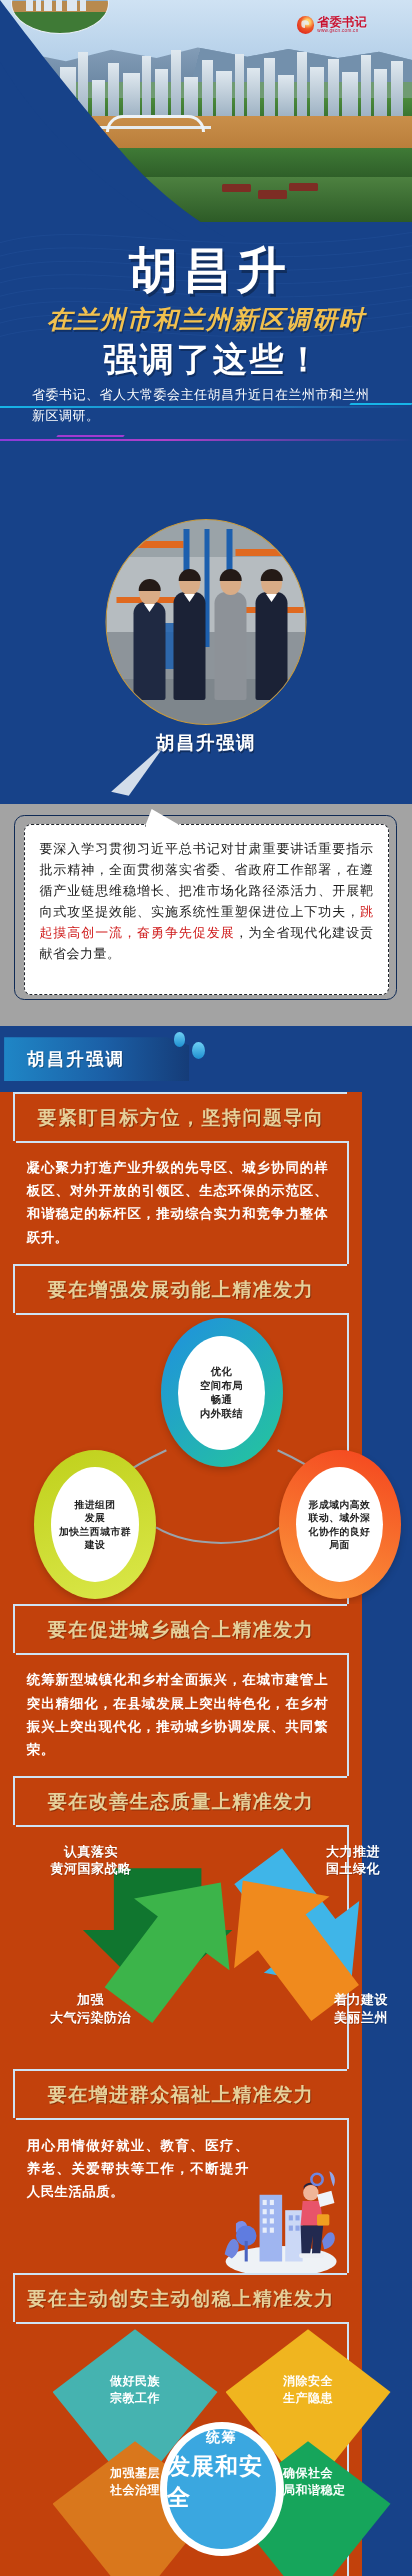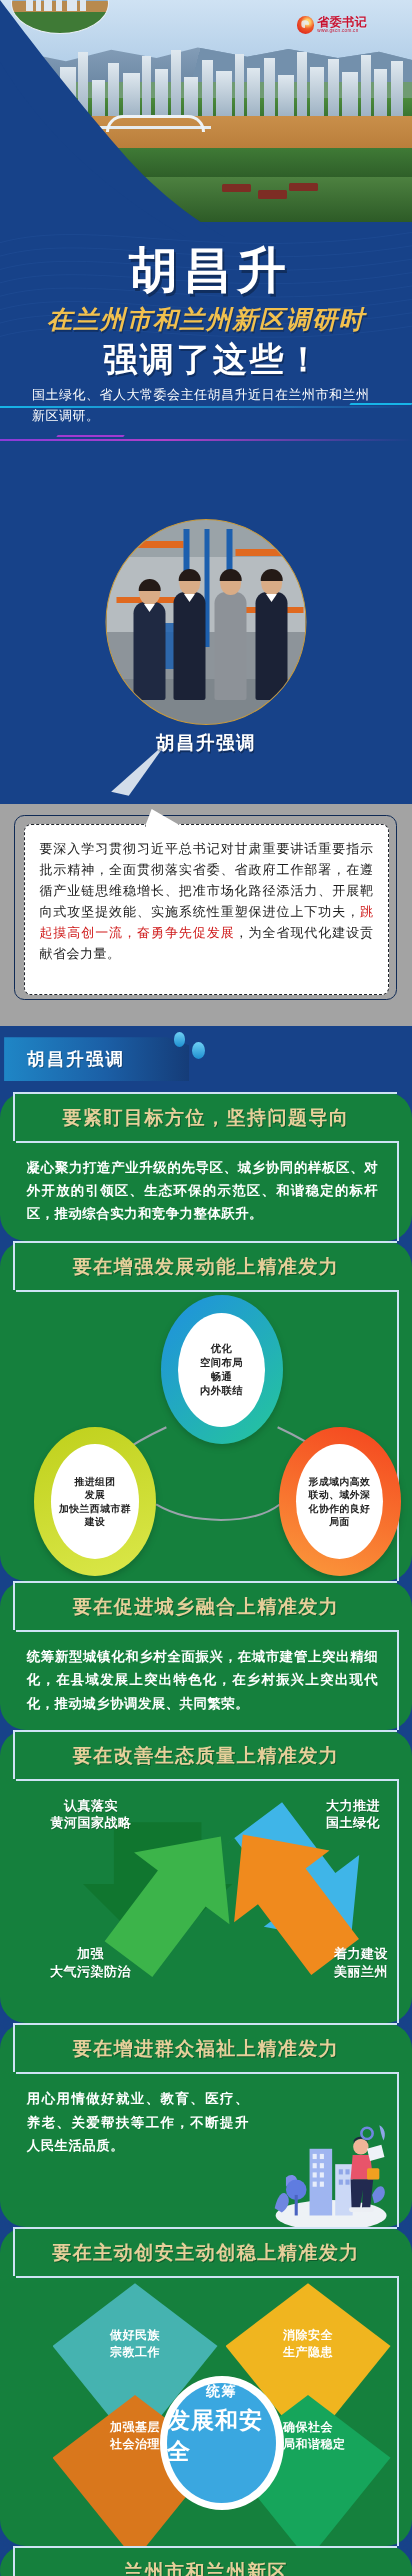--- a/index.html
+++ b/index.html
@@ -171,21 +171,21 @@
     font-size:17.5px; font-weight:bold; color:#ffffff; letter-spacing:2.1px;
     text-shadow:1px 1px 0 rgba(0,0,0,.25);
     font-family:"DejaVu Sans","Liberation Sans",sans-serif;
   }
   .bub1 { position:absolute; left:174px; top:6.2px; width:11.3px; height:14.4px; border-radius:50%;
     background:linear-gradient(#6fd0f5,#1d8fd0); }
   .bub2 { position:absolute; left:192px; top:15.5px; width:13.4px; height:17.5px; border-radius:50%;
     background:linear-gradient(#6fd0f5,#1d8fd0); }
 
   
-  .hpanel { position:relative; width:412px; background:#15803d;border-radius:26px; }
+  .hpanel { position:relative; width:362px; background:#c2410c; }
   .hframe-top {
     position:relative; margin:0 15.5px 0 13.4px; border-left:2.1px solid #cfe3f5; border-top:2.1px solid #cfe3f5;
     height:49px; display:flex; align-items:center; justify-content:center;
   }
   .hframe-top .gold {
     font-size:19px; font-weight:bold; letter-spacing:1.5px;
     color:#e6d09a;
     text-shadow:1px 1px 0 rgba(0,0,0,.28);
     font-family:"DejaVu Sans","Liberation Sans",sans-serif;
   }
@@ -333,21 +333,21 @@
       <path d="M0,196 C180,146 420,236 800,176"></path>
       <path d="M0,222 C180,172 420,262 800,202"></path>
     </g>
   </svg>
 
   <div class="title-main">胡昌升</div>
   <div class="title-sub">在兰州市和兰州新区调研时</div>
   <div class="title-em">强调了这些！</div>
 
   <div class="rule rule-cyan"></div>
-  <div class="lede">国土绿化、省人大常委会主任胡昌升近日在兰州市和兰州新区调研。</div>
+  <div class="lede">省委书记、省人大常委会主任胡昌升近日在兰州市和兰州新区调研。</div>
   <div class="rule rule-purple"></div>
 </div>
 
 <div class="photo-circle-wrap">
   <div class="photo-circle">
     <div class="pc-rack" style="left:10.3px;top:20.6px;width:67px;height:7.2px"></div>
     <div class="pc-rack" style="left:10.3px;top:77px;width:62px;height:6.2px"></div>
     <div class="pc-rack" style="left:129px;top:29px;width:67px;height:7.2px"></div>
     <div class="pc-rack" style="left:135px;top:87px;width:62px;height:6.2px"></div>
     <div class="pc-rack-b" style="left:77px;top:9.3px;width:6.2px;height:129px"></div>

